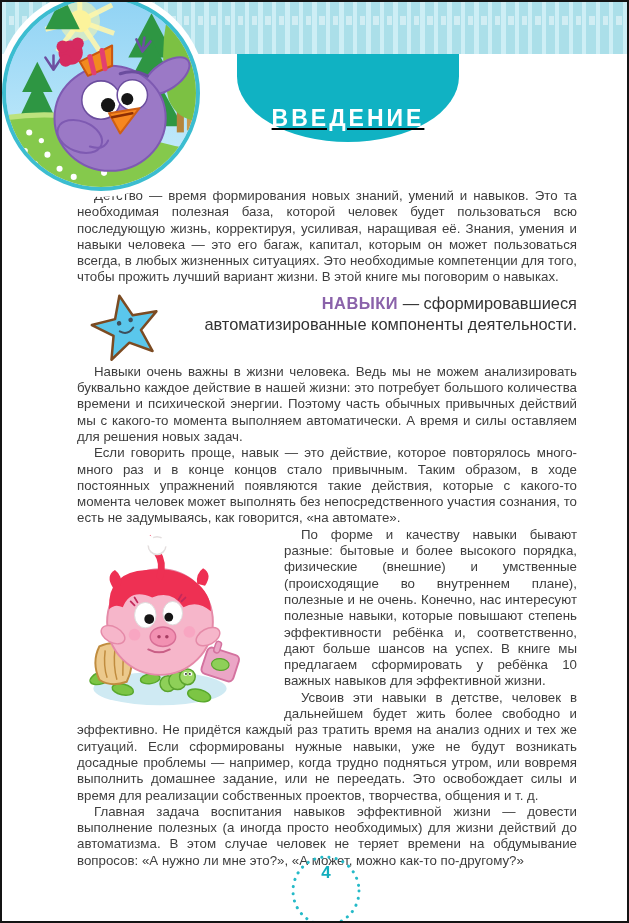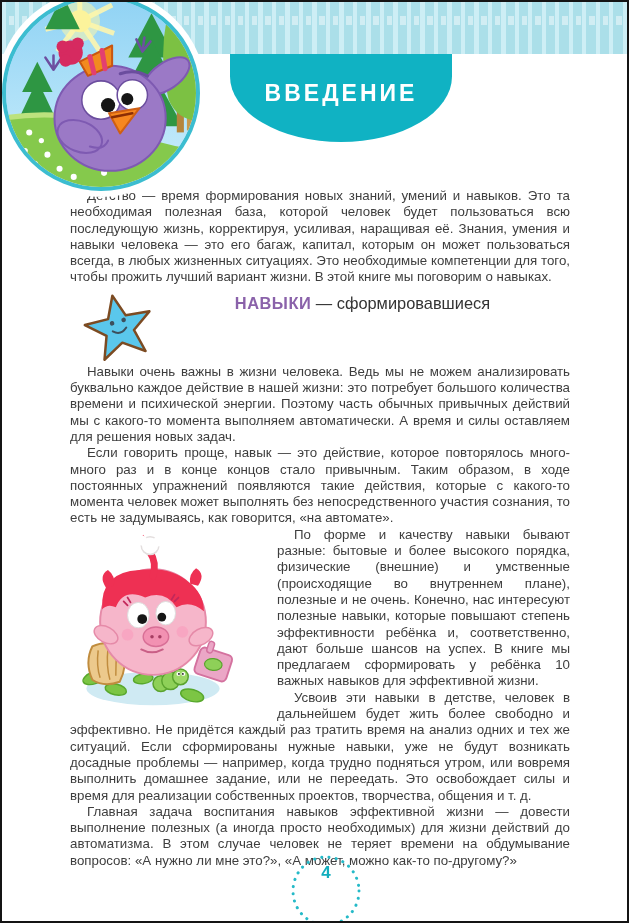--- a/index.html
+++ b/index.html
@@ -13,50 +13,51 @@
     position:absolute; top:0; left:0; right:0; height:52px;
     background-image:
       repeating-linear-gradient(90deg, rgba(255,255,255,.45) 0 5px, rgba(255,255,255,0) 5px 13.5px),
       repeating-linear-gradient(90deg, #cdeef5 0 4px, #abdfe9 4px 13.5px);
     background-size:100% 9px,100% 100%;
     background-position:7px 14px,0 0;
     background-repeat:no-repeat,repeat;
   }
   
   .title-banner{
-    position:absolute; left:228px; top:52px; width:222px; height:88px;
+    position:absolute; left:235px; top:52px; width:222px; height:88px;
     background:#10b2c3;
     border-radius:0 0 112px 112px / 0 0 66px 66px;
-    display:flex; align-items:center; justify-content:center;
+    display:flex; align-items:flex-end; justify-content:center;
     z-index:2;
+    text-decoration:underline;
   }
   .title-banner span{
     color:#ffffff; font-size:23px; font-weight:bold; letter-spacing:3px;
     padding-bottom:10px;
   }
   
   .owl-circle{
     position:absolute; top:-7px; left:0px; width:190px; height:188px;
     border-radius:50%;
     border:4px solid #3cbdd0;
     box-shadow:0 0 0 6px #ffffff;
     overflow:hidden; z-index:3; background:#9edcf6;
   }
   .owl-circle svg{display:block;width:100%;height:100%;}
   
   .content{
-    position:absolute; left:68px; top:186px; width:500px;
+    position:absolute; left:75px; top:186px; width:500px;
     font-size:13.3px; line-height:16.3px; color:#3e3e3e;
     text-align:justify;
   }
   .content p{margin:0; text-indent:17px;}
   
   .callout{
     position:relative; margin:7px 0 5px 85px; min-height:66px;
-    text-align:center;
+    text-align:right;
   }
   .star-wrap{
     position:absolute; left:-76px; top:-2px; width:80px; height:70px;
   }
   .callout-line{
     font-size:16.4px; line-height:21px; color:#333333; font-weight:500;
   }
   .callout-term{
     font-weight:bold; color:#8a62aa; letter-spacing:.5px;
   }
@@ -174,20 +175,21 @@
         <svg viewBox="0 0 80 70">
           <g transform="rotate(-12 40 36)">
             <path d="M40,4 L49,26 L73,27 L54,42 L61,65 L40,52 L19,65 L26,42 L7,27 L31,26 Z" stroke="#7c4b22" stroke-width="2.5" stroke-linejoin="round" fill="#5ac7ec"></path>
             <circle cx="34" cy="31" r="2.3" fill="#3d4f5c"></circle>
             <circle cx="46" cy="30" r="2.3" fill="#3d4f5c"></circle>
             <path d="M33,39 Q40,45 47,38" fill="none" stroke="#3d4f5c" stroke-width="2" stroke-linecap="round"></path>
           </g>
         </svg>
       </div>
       <div class="callout-line"><span class="callout-term">НАВЫКИ</span> <span>— сформировавшиеся</span></div>
+      <div class="callout-line">автоматизированные компоненты деятельности.</div>
     </div>
 
     <p>Навыки очень важны в жизни человека. Ведь мы не можем анализировать буквально каждое действие в нашей жизни: это потребует большого количества времени и психической энергии. Поэтому часть обычных привычных действий мы с какого-то момента выполняем автоматически. А время и силы оставляем для решения новых задач.</p>
     <p>Если говорить проще, навык — это действие, которое повторялось много-много раз и в конце концов стало привычным. Таким образом, в ходе постоянных упражнений появляются такие действия, которые с какого-то момента человек может выполнять без непосредственного участия сознания, то есть не задумываясь, как говорится, «на автомате».</p>
 
     <div class="pig-float">
       <svg viewBox="0 0 200 190" width="200" height="186">
         <ellipse cx="100" cy="163" rx="68" ry="17" fill="#cfeaf3"></ellipse>
 
         <g fill="#7cc544" stroke="#58a82c" stroke-width="1.5">

